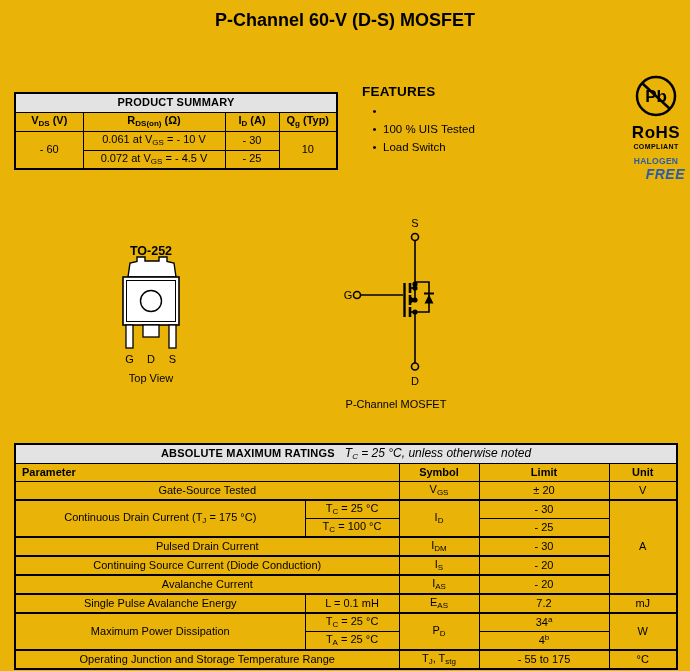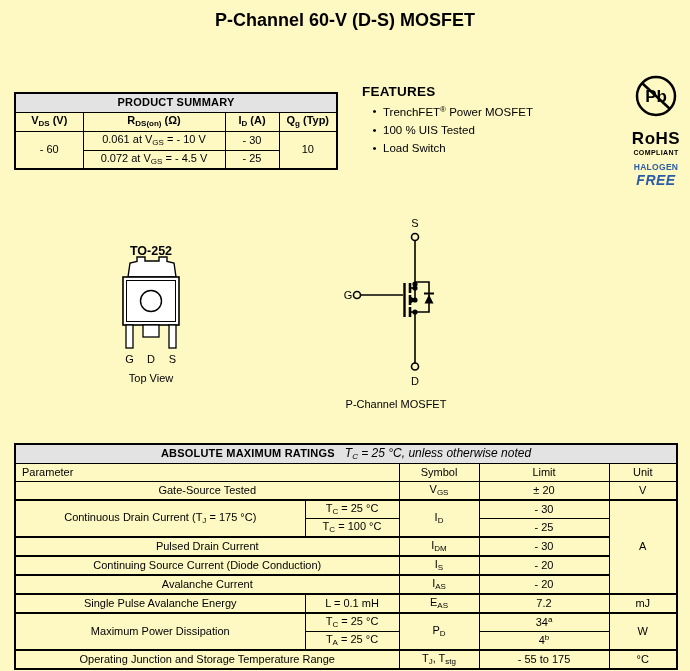--- a/index.html
+++ b/index.html
@@ -1,18 +1,18 @@
 <!DOCTYPE html>
 <html style="--header-bg: #e3e3e3; --badge-blue: #2b5ca8;"><head>
 <meta charset="utf-8">
 <style>
   :root { --header-bg:#e3e3e3; --badge-blue:#2b5ca8; }
   * { box-sizing:border-box; }
   body { margin:0; background:#fff; }
-  .page { position:relative; width:690px; height:671px; background:#fef9c3;
+  .page { position:relative; width:690px; height:671px; background:#eab308;
           font-family:"Liberation Sans", sans-serif; color:#000; overflow:hidden; }
   .doc-title { position:absolute; top:10px; left:0; width:100%;
                text-align:center; font-size:18px; font-weight:bold; }
 
   
   table.tbl { border-collapse:collapse; table-layout:fixed; position:absolute;
               border:2px solid #000; }
   table.tbl td { border:1px solid #000; font-size:11px; text-align:center;
                  padding:1px 2px; line-height:1.25; }
   td.hbar { background:var(--header-bg,#e3e3e3); text-align:left; font-weight:bold;
@@ -20,38 +20,38 @@
   td.pleft { text-align:left; padding-left:6px; }
   .sb { font-size:8px; vertical-align:-2px; }
   .sp { font-size:8px; vertical-align:4px; }
 
   .ps-table { left:14px; top:92px; width:322px;border-radius:17px; }
   .ps-table td { height:19px; }
   .ps-table tr.chead td { font-weight:bold; }
 
   .am-table { left:14px; top:443px; width:662px; }
   .am-table td { height:18px; }
-  .am-table tr.chead td { font-weight:normal; text-align:left; padding-left:6px; }
+  .am-table tr.chead td { font-weight:bold; text-align:left; padding-left:6px; }
   .am-table tr.chead td.c { text-align:center; padding-left:2px; }
   .am-table tr.maj > td { border-top:2px solid #000; }
   .am-sub { font-weight:normal; font-size:12px; margin-left:10px; letter-spacing:0;font-style:italic; }
 
   .features { position:absolute; left:362px; top:76px; width:255px;margin-top:8px; }
   .sec-title { font-size:13.5px; font-weight:bold; letter-spacing:.2px; }
   .bullet-row { display:flex; font-size:11.5px; margin:6px 0 0 4px; }
   .bullet-row .bullet { width:17px; text-align:center; }
   .features .sec-title.second { margin-top:10px; }
 
   .badge { position:absolute; left:627px; top:74px; width:58px; text-align:center; }
-  .rohs-txt { font-size:17px; font-weight:bold; letter-spacing:.5px; margin-top:7px; }
+  .rohs-txt { font-size:17px; font-weight:bold; letter-spacing:.5px; margin-top:1px; }
   .compliant-txt { font-size:7px; font-weight:bold; letter-spacing:.4px; }
   .halogen-txt { font-size:8.5px; font-weight:bold; color:var(--badge-blue,#2b5ca8);
                  margin-top:6px; letter-spacing:.3px; }
   .free-txt { font-size:14px; font-weight:bold; font-style:italic;
-              color:var(--badge-blue,#2b5ca8); letter-spacing:.5px; }
+              color:var(--badge-blue,#2b5ca8); letter-spacing:.5px;text-align:right; }
 
   .pkg-svg { position:absolute; left:95px; top:241px; }
   .sch-svg { position:absolute; left:330px; top:208px; }
   svg text { font-family:"Liberation Sans", sans-serif; }
 </style>
 </head>
 <body>
 
 <div class="page">
 
@@ -84,21 +84,20 @@
       <td><span>0.072 at V</span><span class="sb">GS</span><span> = - 4.5 V</span></td>
       <td>- 25</td>
     </tr>
   </tbody>
     </table>
 
   <div class="features">
     <div class="sec-title">FEATURES</div>
     <div class="bullet-row">
       <span class="bullet">•</span>
-      <span><span>TrenchFET</span><span class="sp">®</span><span> Power MOSFET</span></span>
     </div>
     <div class="bullet-row">
       <span class="bullet">•</span>
       <span>100 % UIS Tested</span>
     </div>
     <div class="bullet-row">
       <span class="bullet">•</span>
       <span>Load Switch</span>
     </div>
   </div>

